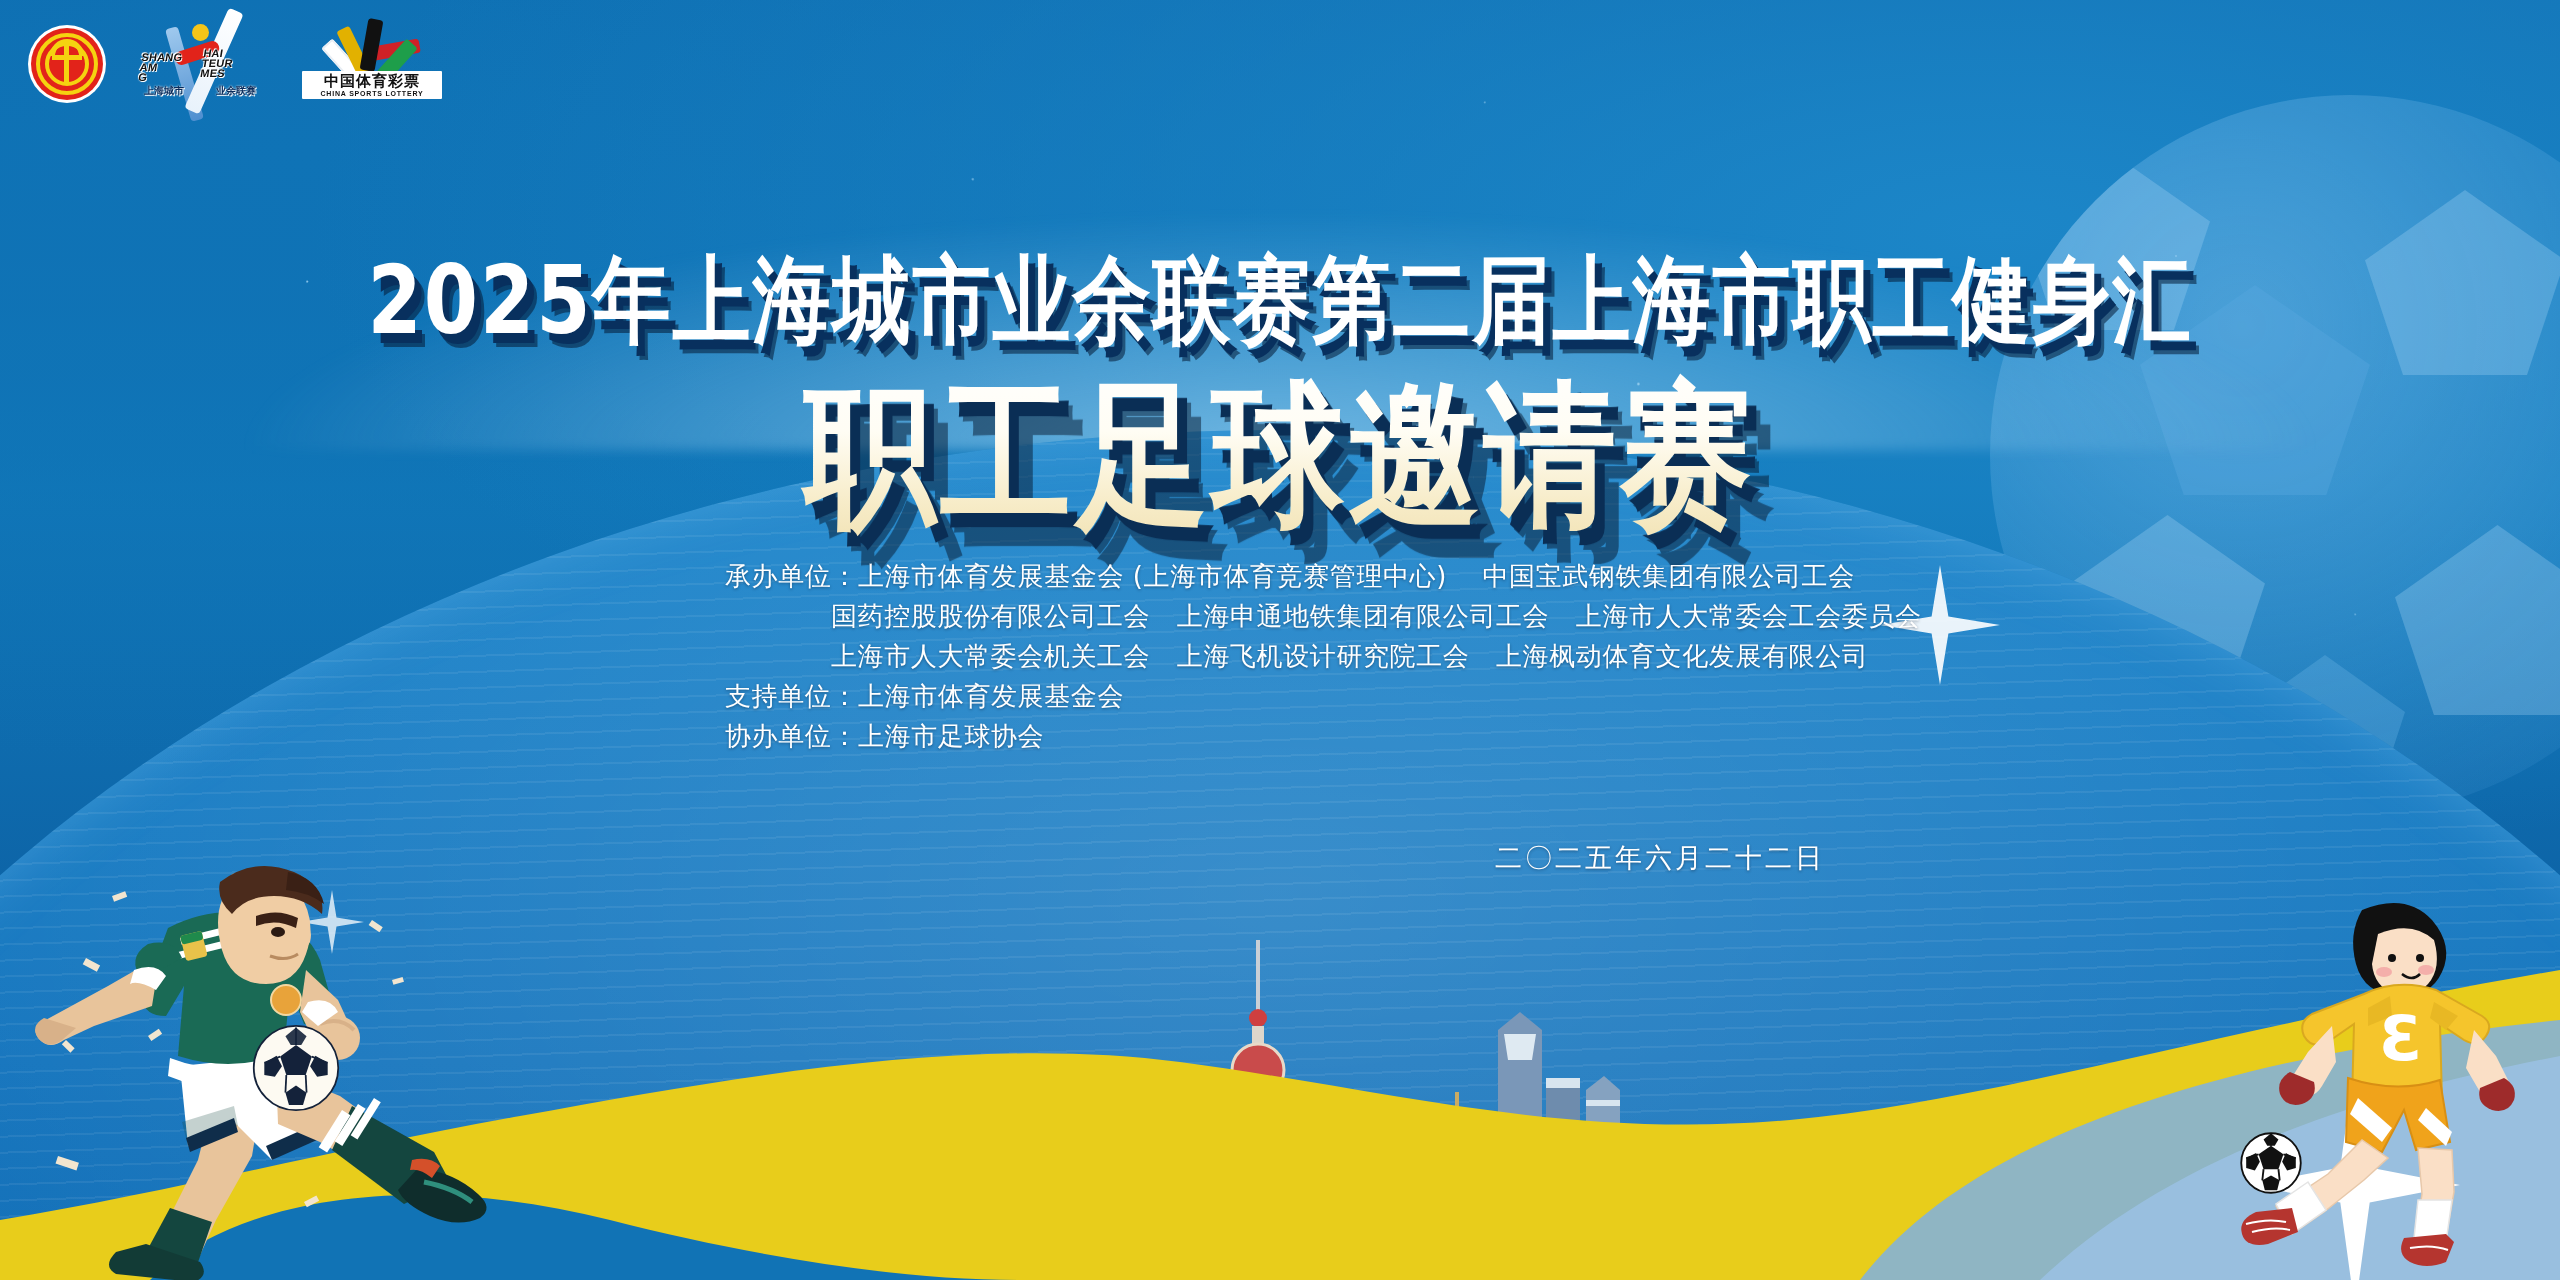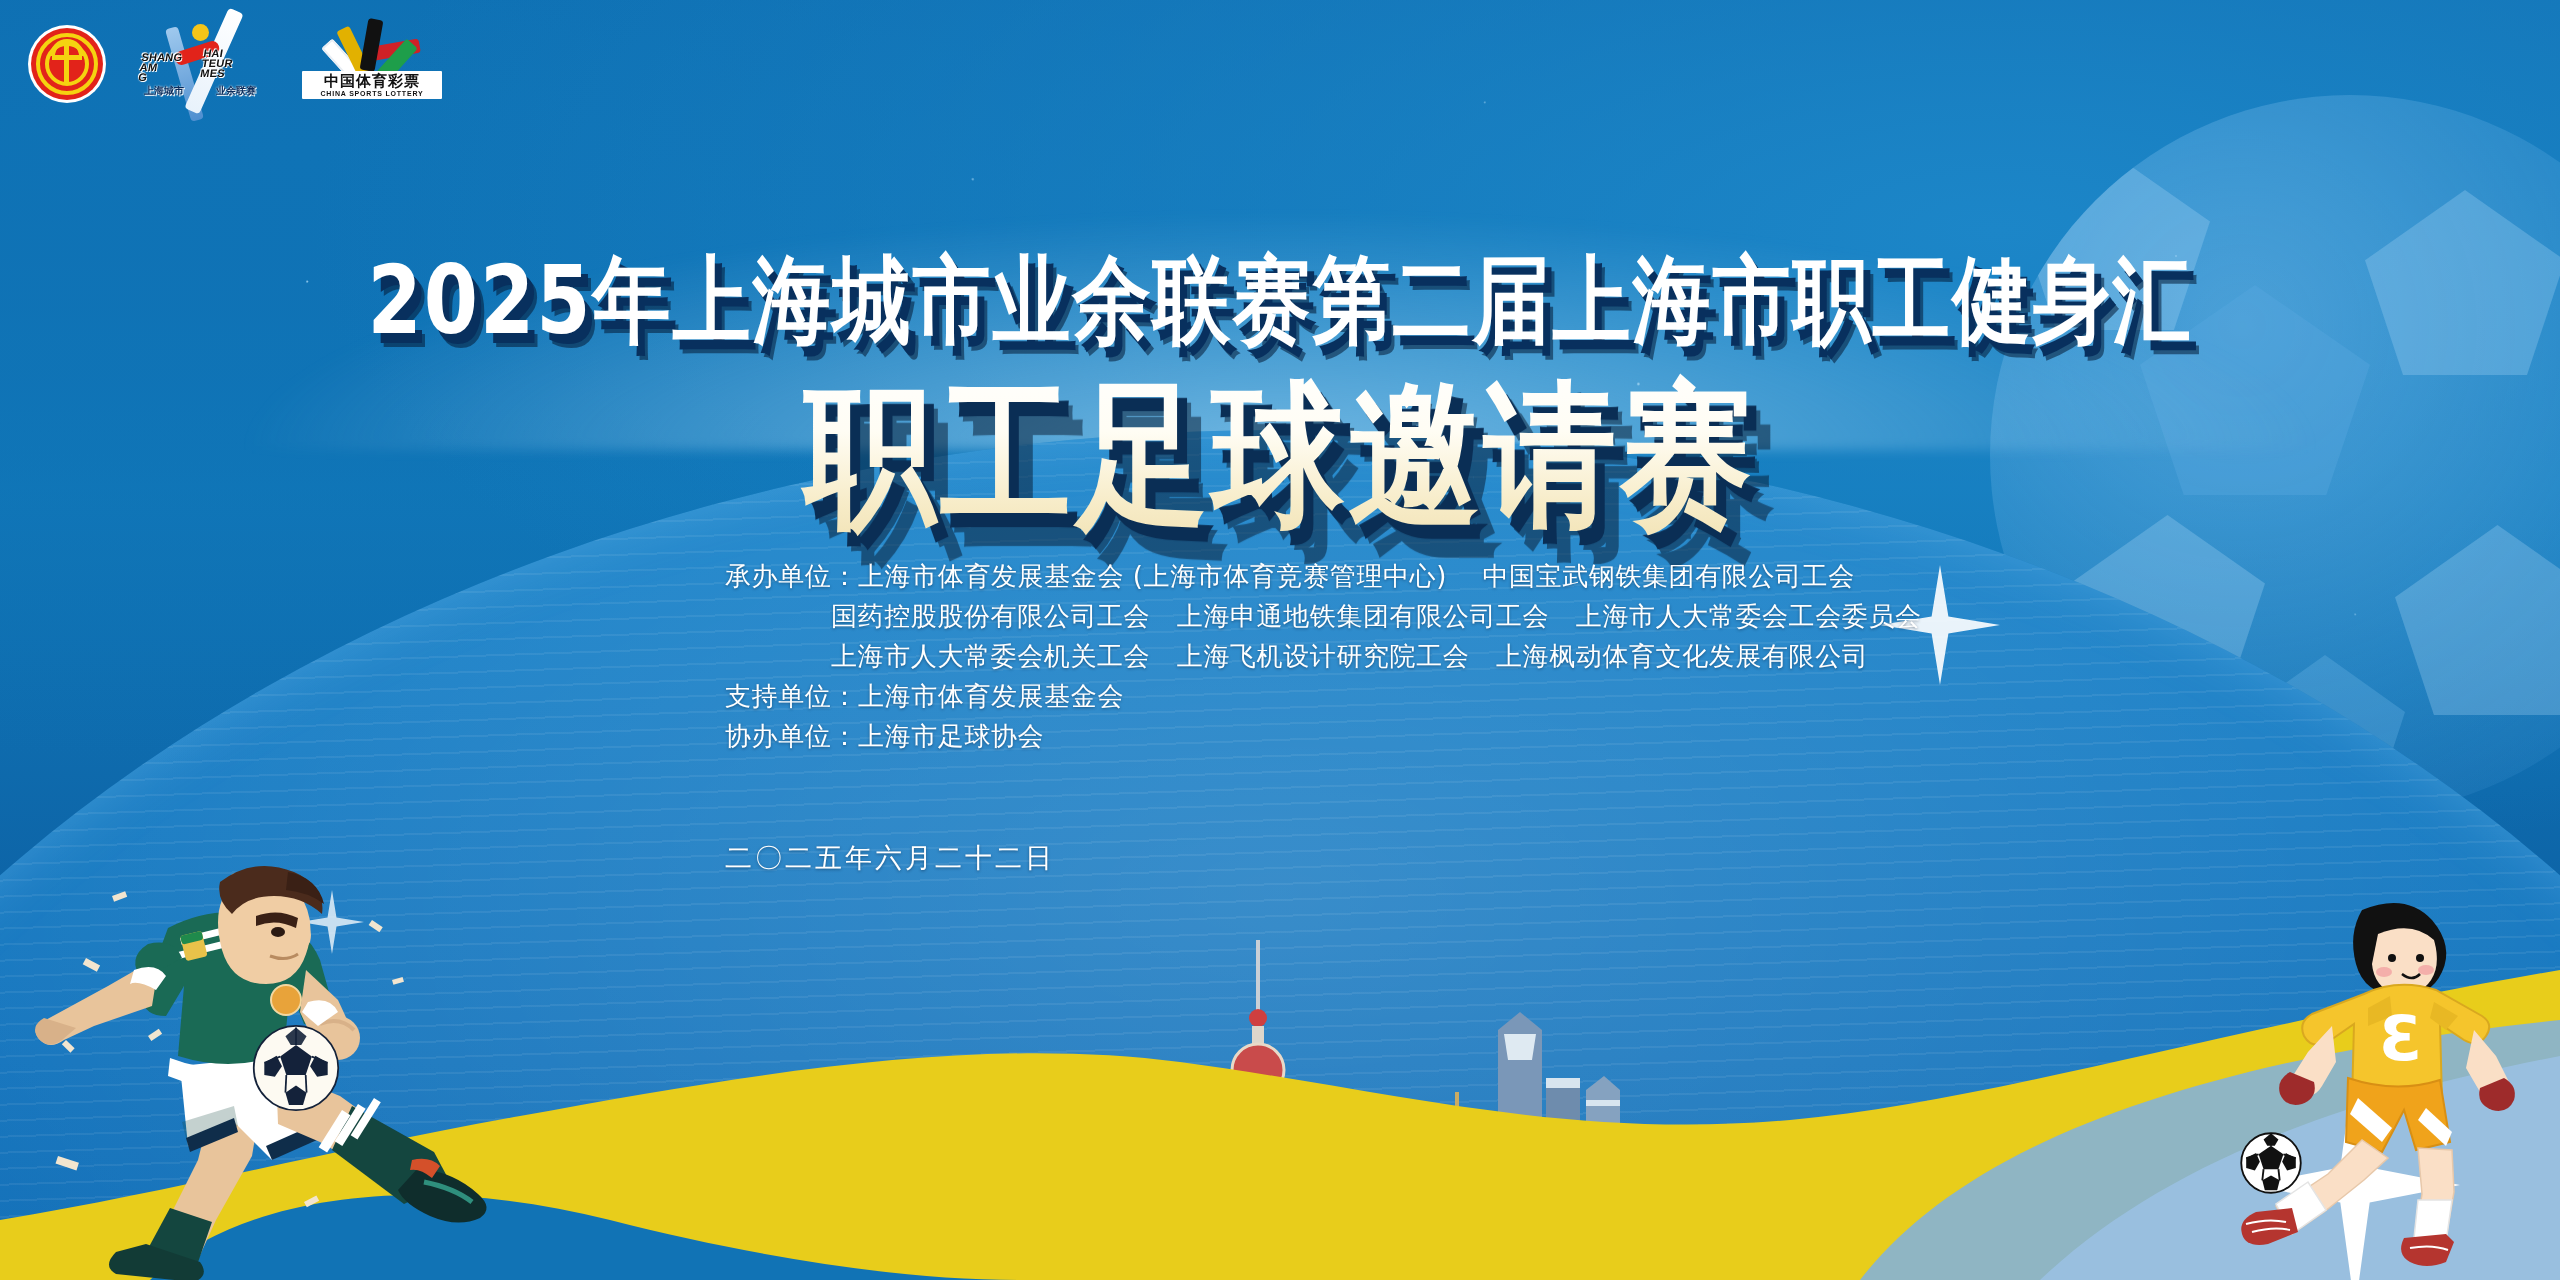--- a/index.html
+++ b/index.html
@@ -139,21 +139,21 @@
   
   .credits{
     position:absolute;left:725px;top:556px;width:1500px;color:#ffffff;
     font-family:"DejaVu Sans","Liberation Sans",sans-serif;
     font-size:26px;line-height:40px;font-weight:500;letter-spacing:.6px;
     text-shadow:0 1px 3px rgba(0,20,45,.45);
   }
   .credits .row{white-space:nowrap;}
   .credits .indent{padding-left:106px;}
   .datestamp{
-    position:absolute;left:725px;top:840px;width:1100px;text-align:left;color:#fff;
+    position:absolute;left:725px;top:840px;width:1100px;text-align:right;color:#fff;
     font-family:"DejaVu Sans","Liberation Sans",sans-serif;
     font-size:27px;letter-spacing:3px;font-weight:500;
     text-shadow:0 1px 3px rgba(0,20,45,.45);
   }
 
   
   .skyline{position:absolute;left:1020px;bottom:20px;width:620px;height:330px;}
 
   
   .player-left{position:absolute;left:20px;bottom:0;width:620px;height:420px;}

